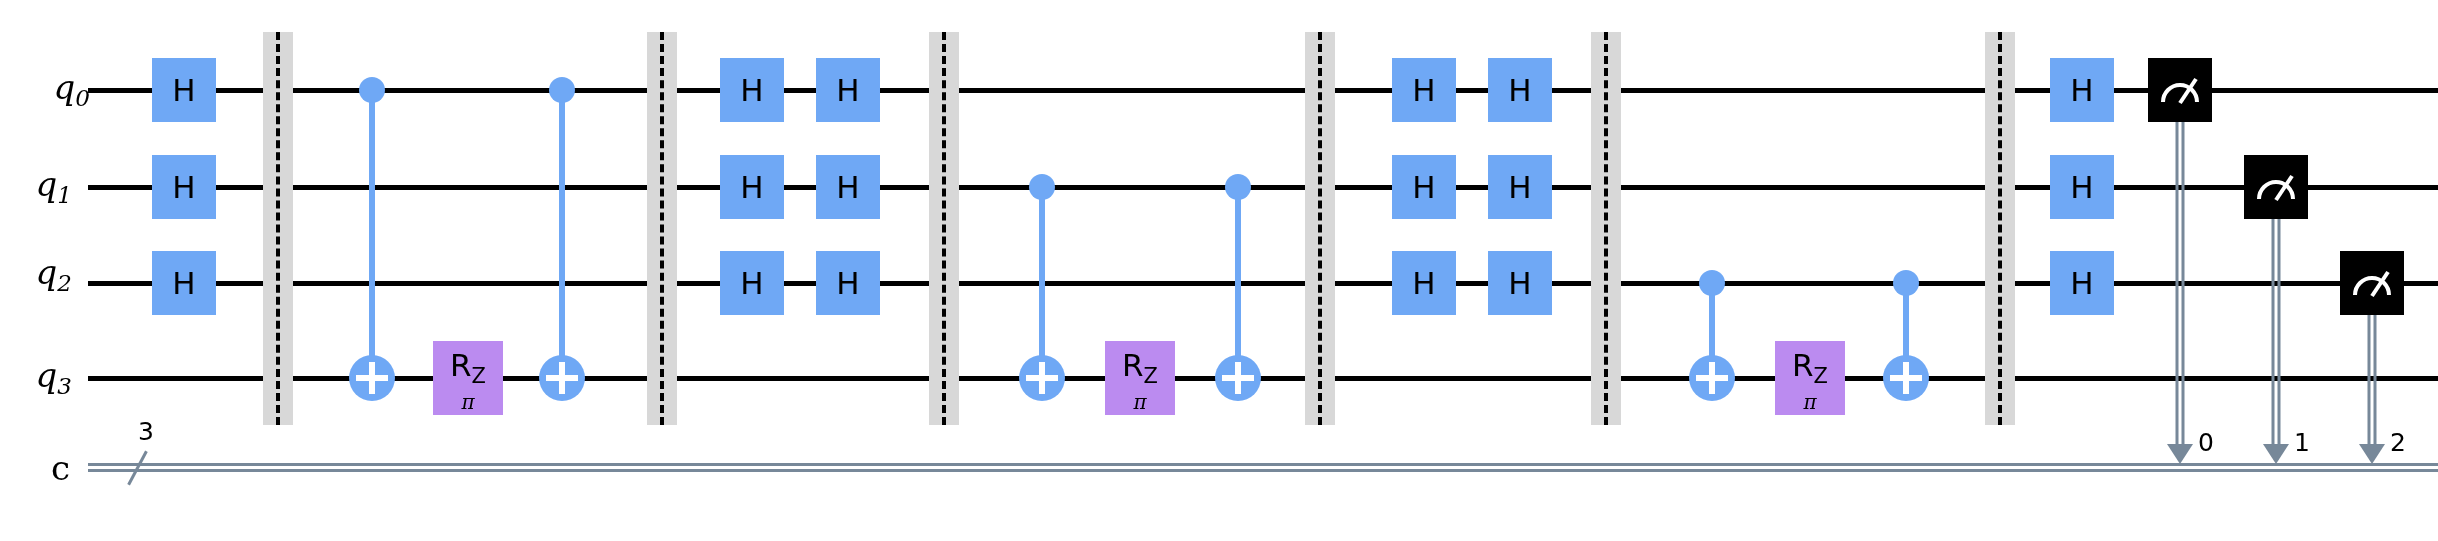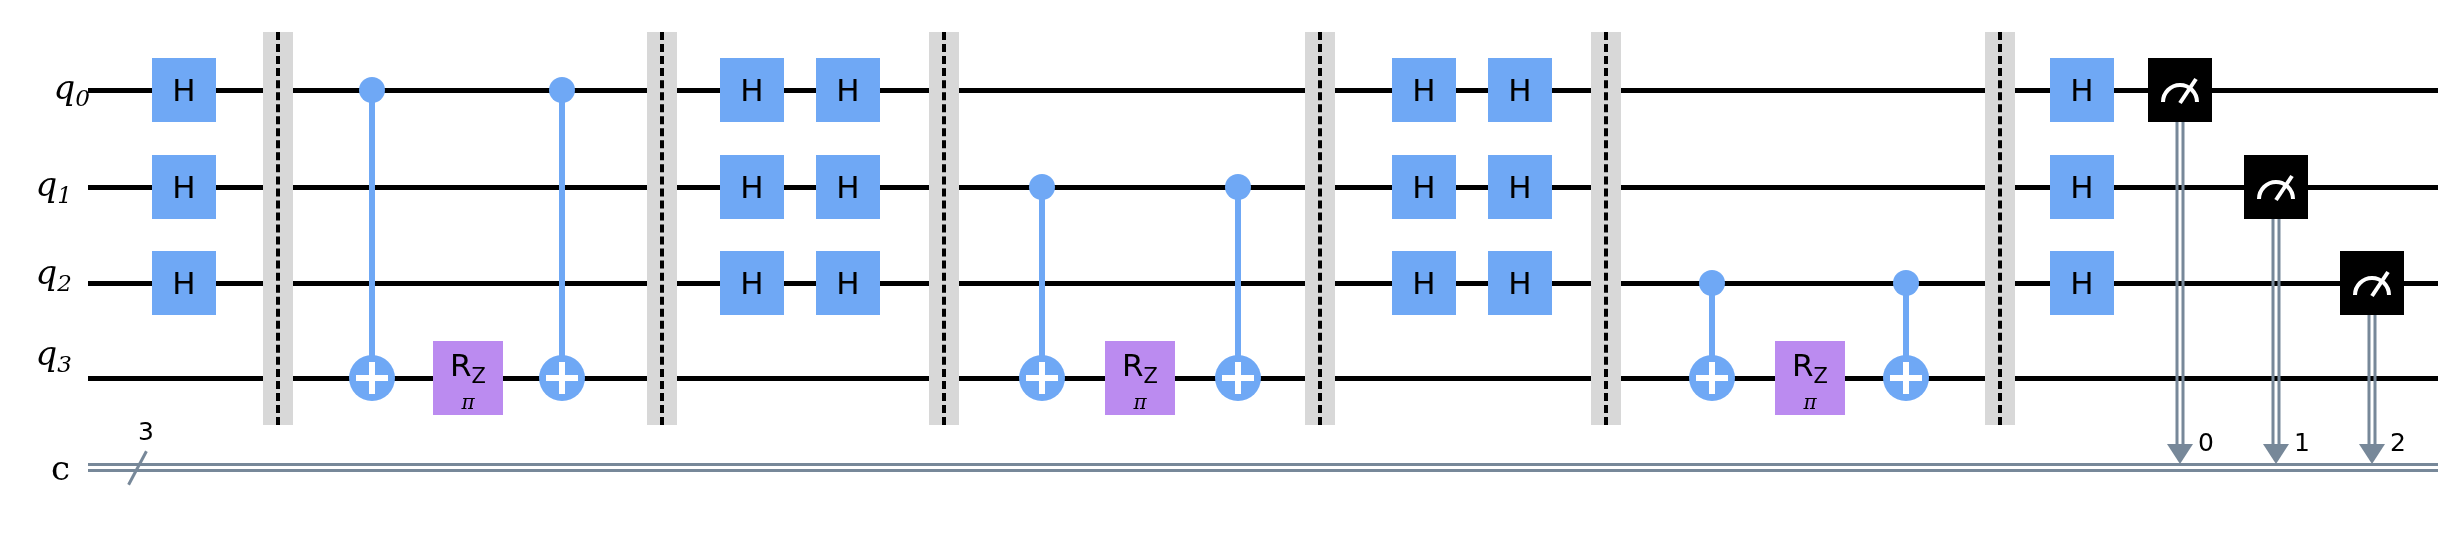--- a/index.html
+++ b/index.html
@@ -195,21 +195,21 @@
 <body>
 
 <div id="circuit-root">
     <div class="wire" style="left: 88px; top: 88px; width: 2350px;"></div>
     <div class="qubit-label" style="left: 72px; top: 90px; margin-left: 18px;"><span>q</span><span class="sub">0</span></div>
     <div class="wire" style="left: 88px; top: 185px; width: 2350px;"></div>
     <div class="qubit-label" style="left: 72px; top: 187px;"><span>q</span><span class="sub">1</span></div>
     <div class="wire" style="left: 88px; top: 281px; width: 2350px;"></div>
     <div class="qubit-label" style="left: 72px; top: 275px;"><span>q</span><span class="sub">2</span></div>
     <div class="wire" style="left: 88px; top: 376px; width: 2350px;"></div>
-    <div class="qubit-label" style="left: 72px; top: 356px;"><span>q</span><span class="sub">3</span></div>
+    <div class="qubit-label" style="left: 72px; top: 378px;"><span>q</span><span class="sub">3</span></div>
     <div class="creg-wire" style="left: 88px; top: 463px; width: 2350px;"></div>
     <div class="creg-label" style="left: 70px; top: 468px;">c</div>
     <div class="creg-slash" style="left: 136px; top: 449px;"></div>
     <div class="creg-count" style="left: 146px; top: 446px;">3</div>
     <div class="barrier" style="left: 278px; top: 32px; width: 30px; height: 393px;">
       <div class="barrier-dash"></div>
     </div>
     <div class="barrier" style="left: 662px; top: 32px; width: 30px; height: 393px;">
       <div class="barrier-dash"></div>
     </div>

